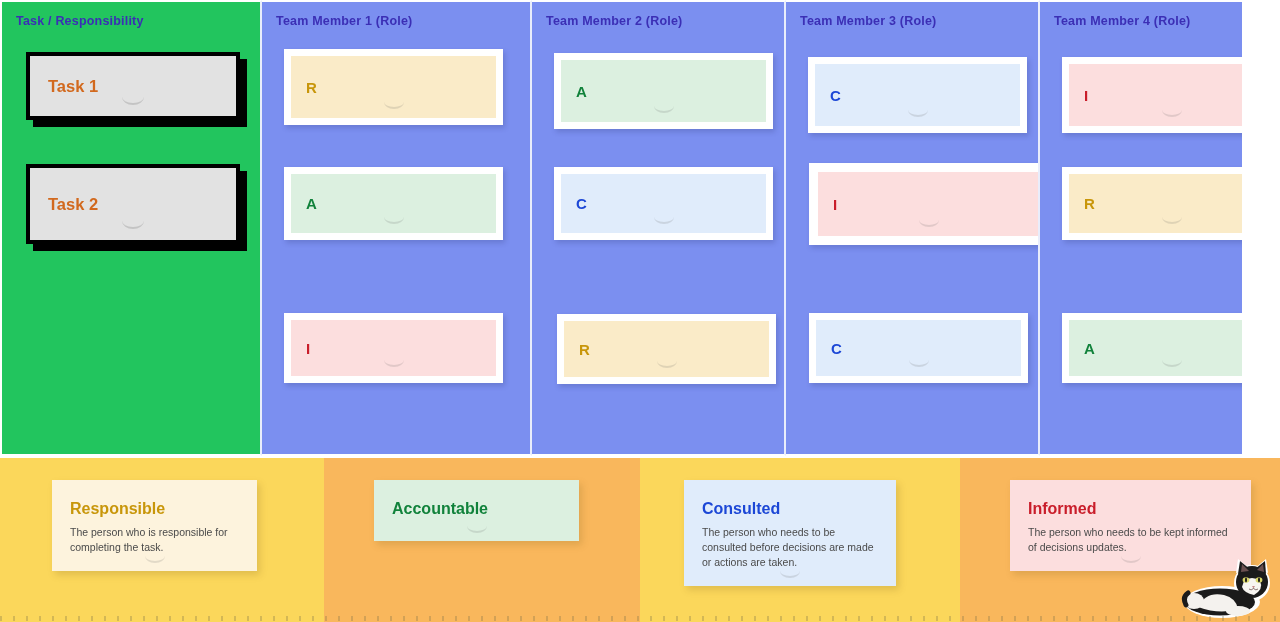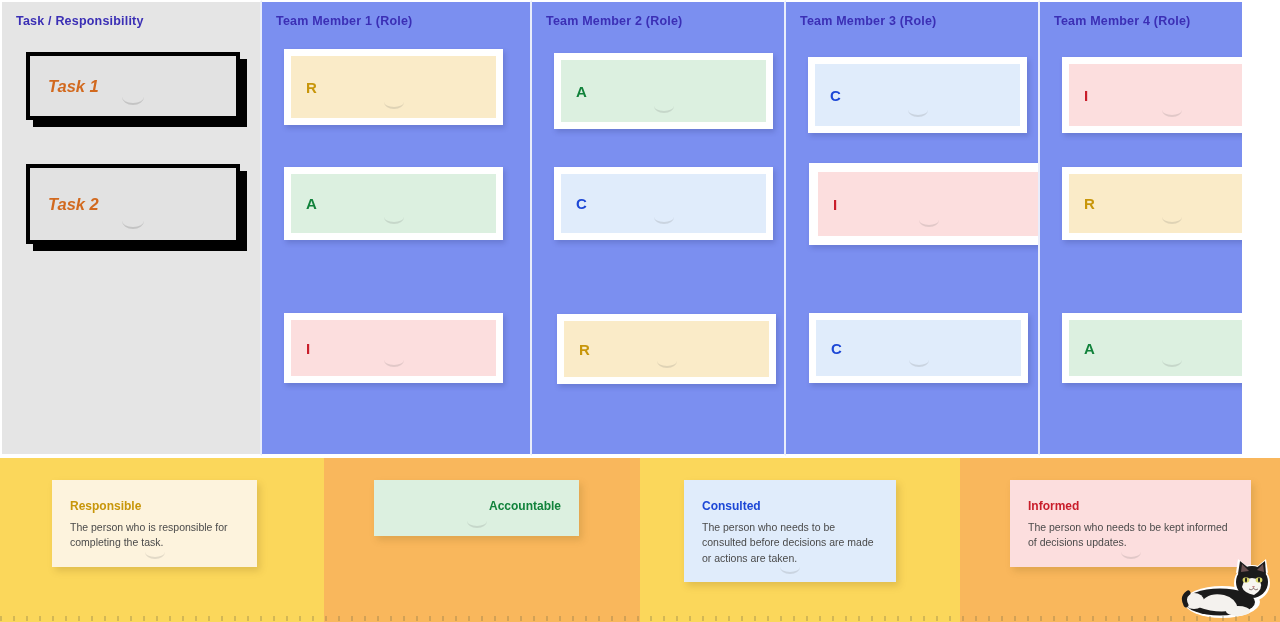--- a/index.html
+++ b/index.html
@@ -34,21 +34,21 @@
   .col {
     position: relative;
     height: 456px;
     background: #7b8ff0;
     border-right: 2px solid #e9edfb;
     border-top: 2px solid #ffffff;
     border-bottom: 2px solid #ffffff;
     overflow: hidden;
   }
   .col.first {
-    background: #e5e5e5;
+    background: #22c55e;
     border-left: 2px solid #ffffff;
   }
   .col.last { border-right: 2px solid #ffffff; }
 
   .col-head {
     position: absolute;
     top: 12px;
     left: 14px;
     font-size: 12.5px;
     font-weight: bold;
@@ -58,21 +58,20 @@
   }
 
   
   .task-card {
     position: absolute;
     background: #e2e2e2;
     border: 4px solid #000000;
     box-shadow: 7px 7px 0 #000000;
     display: flex;
     align-items: center;
-    font-style: italic;
   }
   .task-label {
     font-size: 16.5px;
     font-weight: bold;
     color: #d2691e;
     padding-left: 18px;
   }
   .task-card .smile {
     position: absolute;
     left: 50%;
@@ -128,21 +127,21 @@
     position: relative;
     height: 164px;
   }
   .legend-card {
     position: absolute;
     top: 22px;
     padding: 20px 18px 16px 18px;
     box-shadow: 3px 4px 7px rgba(130,100,30,0.22);
   }
   .legend-title {
-    font-size: 12px;
+    font-size: 16px;
     font-weight: bold;
     margin-bottom: 7px;
     line-height: 1.1;
   }
   .legend-desc {
     font-size: 10.5px;
     color: #4a4a4a;
     line-height: 1.45;
   }
   .legend-card .smile {
@@ -307,21 +306,21 @@
 
     <div class="legend-cell" style="width:324px; background:#fbd75b;">
       <div class="legend-card" style="left:52px; width:205px; background:#fdf3dd;">
         <div class="legend-title" style="color:#c8960a;">Responsible</div>
         <div class="legend-desc">The person who is responsible for completing the task.</div>
         <span class="smile"></span>
       </div>
     </div>
 
     <div class="legend-cell" style="width:316px; background:#f9b75c;">
-      <div class="legend-card" style="left:50px; width:205px; background:#dcf0e0;text-align:right;">
+      <div class="legend-card" style="left:50px; width:205px; background:#dcf0e0;">
         <div class="legend-title" style="color:#11823b;">Accountable</div>
         <span class="smile"></span>
       </div>
     </div>
 
     <div class="legend-cell" style="width:320px; background:#fbd75b;">
       <div class="legend-card" style="left:44px; width:212px; background:#e0ecfb;">
         <div class="legend-title" style="color:#1c47d6;">Consulted</div>
         <div class="legend-desc">The person who needs to be consulted before decisions are made or actions are taken.</div>
         <span class="smile"></span>

